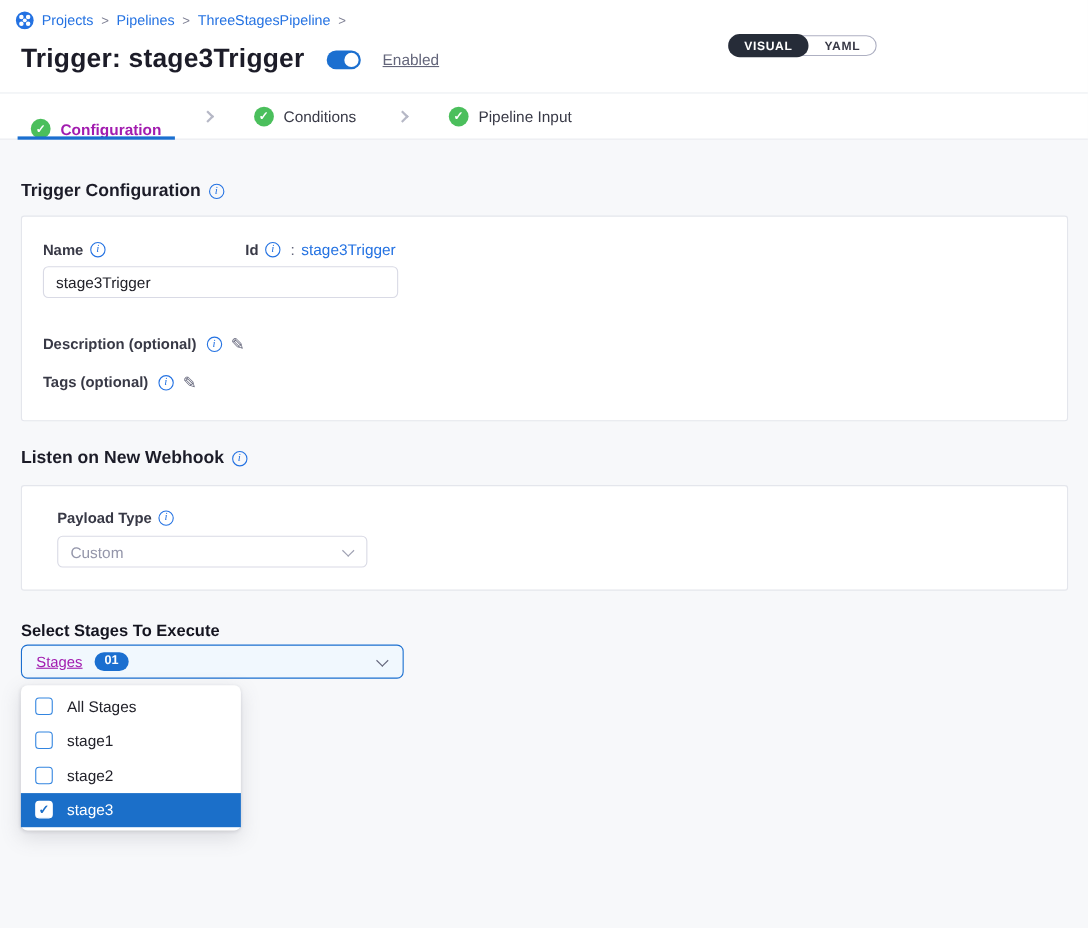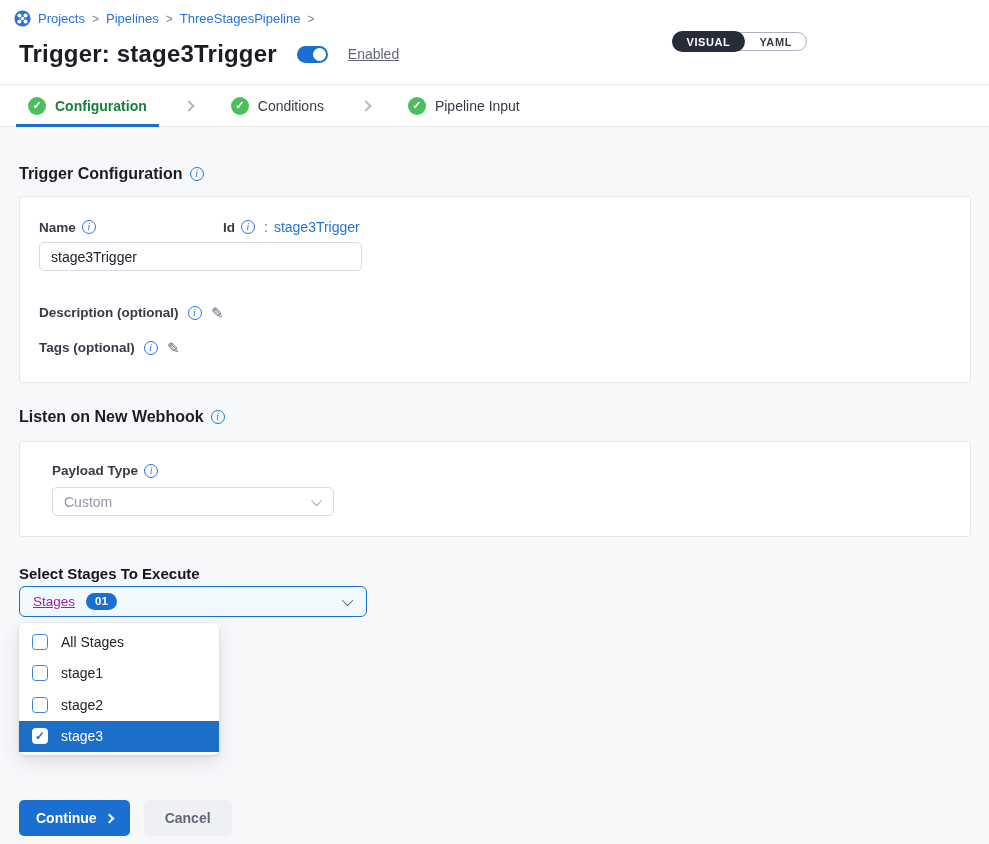--- a/index.html
+++ b/index.html
@@ -15,28 +15,28 @@
   .breadcrumb { display:flex; align-items:center; gap:7px; font-size:13px; }
   .breadcrumb a { color:#2472e2; text-decoration:none; cursor:pointer; }
   .crumb-sep { color:#7c7e92; font-size:12px; }
   .logo-svg { width:17px; height:17px; display:block; }
   .title-row { display:flex; align-items:center; gap:20px; margin:13px 0 0 5px; }
   .page-title { font-size:24px; font-weight:bold; color:#1c1c28; letter-spacing:.2px; }
   .toggle { width:31px; height:17px; border-radius:9px; background:#1b6fd0; position:relative; cursor:pointer; flex:0 0 auto; }
   .toggle .knob { position:absolute; top:2px; right:2px; width:13px; height:13px; border-radius:50%; background:#fff; }
   .enabled-label { color:#63657a; font-size:14px;text-decoration:underline; }
 
-  .view-toggle { position:absolute; top:32px; right:182px; display:flex; align-items:center; border:1px solid #aeb0c2; border-radius:999px; background:#fff; height:19px; }
+  .view-toggle { position:absolute; top:32px; right:192px; display:flex; align-items:center; border:1px solid #aeb0c2; border-radius:999px; background:#fff; height:19px; }
   .view-toggle .seg { font-size:11px; font-weight:bold; letter-spacing:.6px; padding:0 14px; height:19px; display:flex; align-items:center; cursor:pointer; color:#383946; }
   .view-toggle .seg.active { background:#262c38; color:#fff; border-radius:999px; height:21px; margin:-1px 0 -1px -1px; padding:0 15px; }
 
   
   .tabbar { background:#fff; height:42px; display:flex; align-items:stretch; padding-left:16px; border-bottom:1px solid #e7e9ee; }
   .tab { display:flex; align-items:center; gap:9px; padding:0 12px; font-size:14px; color:#383946; position:relative; cursor:pointer; }
-  .tab.active { font-weight:bold; color:#15803d; }
+  .tab.active { font-weight:bold; color:#a21caf;align-items:flex-end; }
   .tab.active::after { content:""; position:absolute; left:0; right:0; bottom:-1px; height:3px; background:#1b6fd0; }
   .check-circle { width:18px; height:18px; border-radius:50%; background:#4bbf5c; color:#fff; display:flex; align-items:center; justify-content:center; flex:0 0 auto; }
   .check-circle::after { content:"✓"; font-size:11px; font-weight:bold; }
   .tab-sep { width:8px; height:8px; border-top:2px solid #b6b8c6; border-right:2px solid #b6b8c6; transform:rotate(45deg); align-self:center; margin:0 26px; }
 
   
   .content { padding:38px 18px 0 19px; }
   .section-heading { display:flex; align-items:center; gap:7px; font-size:16px; font-weight:bold; color:#1c1c28; height:18px; }
   .info-icon { width:14px; height:14px; border:1px solid #2472e2; border-radius:50%; color:#2472e2; display:inline-flex; align-items:center; justify-content:center; flex:0 0 auto; font-weight:normal; }
   .info-icon::after { content:"i"; font-family:"Liberation Serif", serif; font-style:italic; font-size:10px; line-height:1; }
@@ -207,21 +207,14 @@
     <div class="menu-item">
       <span class="checkbox"></span>
       <span>stage2</span>
     </div>
     <div class="menu-item selected">
       <span class="checkbox checked"></span>
       <span>stage3</span>
     </div>
   </div>
 
-  <div class="footer-actions">
-    <button class="btn btn-continue">
-      <span>Continue</span>
-      <span class="chev-right"></span>
-    </button>
-    <button class="btn btn-cancel">Cancel</button>
-  </div>
 
 </div>
 
 </body></html>

